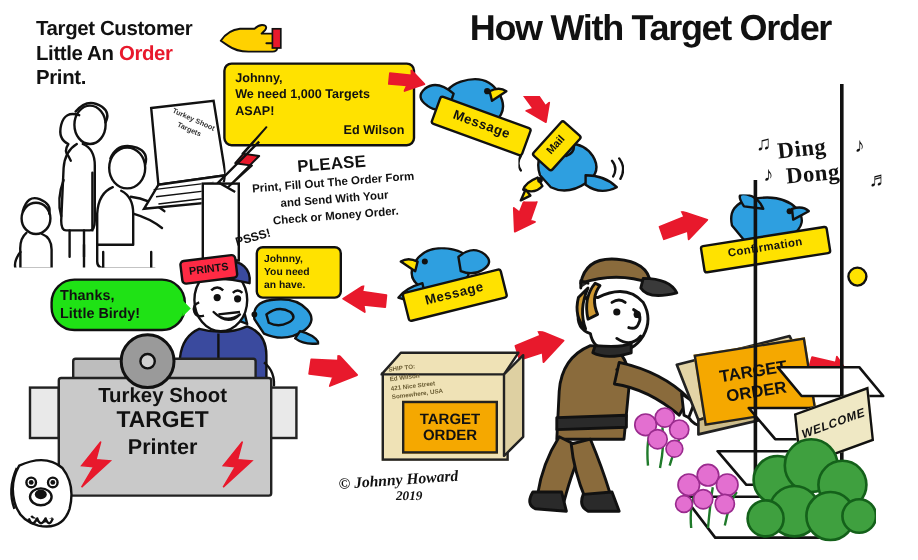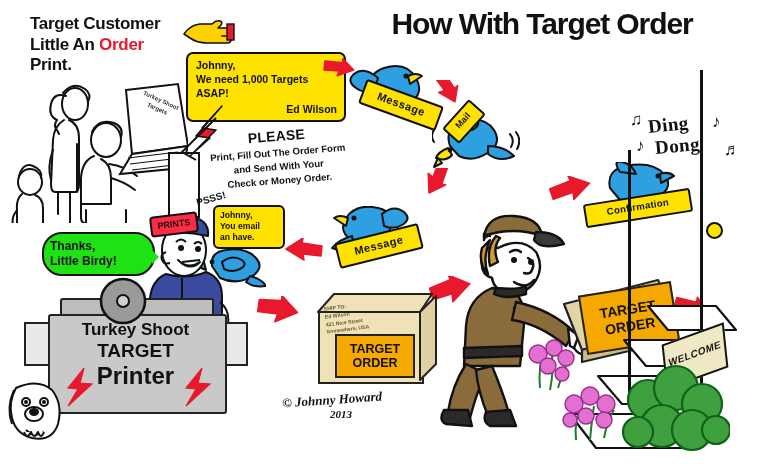--- a/index.html
+++ b/index.html
@@ -47,21 +47,21 @@
 
   
   .printer-body{left:48px;top:314px;width:175px;height:96px;background:#c9c9c9;
      border:2px solid #222;border-radius:3px;}
   .printer-top{left:60px;top:298px;width:150px;height:18px;background:#bdbdbd;
      border:2px solid #222;border-radius:3px 3px 0 0;}
   .printer-txt{left:48px;top:320px;width:175px;text-align:center;font-weight:bold;
      line-height:1.16;}
   .printer-txt .l1{font-size:17px;display:block;}
   .printer-txt .l2{font-size:19px;display:block;}
-  .printer-txt .l3{font-size:24px;display:block;}
+  .printer-txt .l3{font-size:18px;display:block;}
   .sidetray{position:absolute;width:22px;height:40px;background:#e9e9e9;
      border:2px solid #222;}
 
   
   .box{position:absolute;background:#efe2b6;border:2px solid #222;}
   .boxlbl{position:absolute;background:#f5a800;border:2px solid #222;
      text-align:center;font-weight:bold;line-height:1.15;font-size:12.5px;
      display:flex;flex-direction:column;justify-content:center;}
   .shipto{position:absolute;font-size:5.2px;font-weight:bold;line-height:1.5;
      transform:rotate(-7deg);color:#6a5c33;}
@@ -266,21 +266,21 @@
   <span class="abs note" style="left:630px;top:110px">♫</span>
   <span class="abs note" style="left:712px;top:112px">♪</span>
   <span class="abs note" style="left:636px;top:136px">♪</span>
   <span class="abs note" style="left:724px;top:140px">♬</span>
   <div class="abs ding">Ding</div>
   <div class="abs dong">Dong</div>
 
   <div class="abs psss">PSSS!</div>
   <div class="abs mini-bubble">
     <span>Johnny,</span><br>
-    <span>You email</span><br>
+    <span>You need</span><br>
     <span>an have.</span>
   </div>
   <svg class="abs" style="left:196px;top:246px" width="70" height="44" viewBox="0 0 70 44">
     <g stroke="#111" stroke-width="2" stroke-linejoin="round">
       <path d="M16 20 q-2-14 14-16 q20-3 30 8 q8 9-2 17 q-16 11-34 3 z" fill="#2e9fe0"></path>
       <path d="M26 16 q10-8 20-2 q6 5-2 9 q-8 4-16 0 z" fill="#2e9fe0"></path>
       <path d="M8 16 q-8-2-8 4 l10 4 z" fill="#2e9fe0"></path>
       <path d="M54 30 q12 3 16 10 q-12 2-20-4 z" fill="#2e9fe0"></path>
       <circle cx="16" cy="16" r="2.4" fill="#111" stroke="none"></circle>
     </g>
@@ -469,15 +469,15 @@
         <circle cx="56" cy="30" r="22"></circle>
       <circle cx="82" cy="46" r="20"></circle>
         <circle cx="42" cy="68" r="21"></circle>
       <circle cx="72" cy="72" r="20"></circle>
         <circle cx="18" cy="74" r="15"></circle>
       <circle cx="96" cy="72" r="14"></circle>
     </g>
   </svg>
 
   <div class="abs sig-credit">© Johnny Howard</div>
-  <div class="abs sig-year">2013</div>
+  <div class="abs sig-year">2019</div>
 
 </div>
 
 </body></html>

